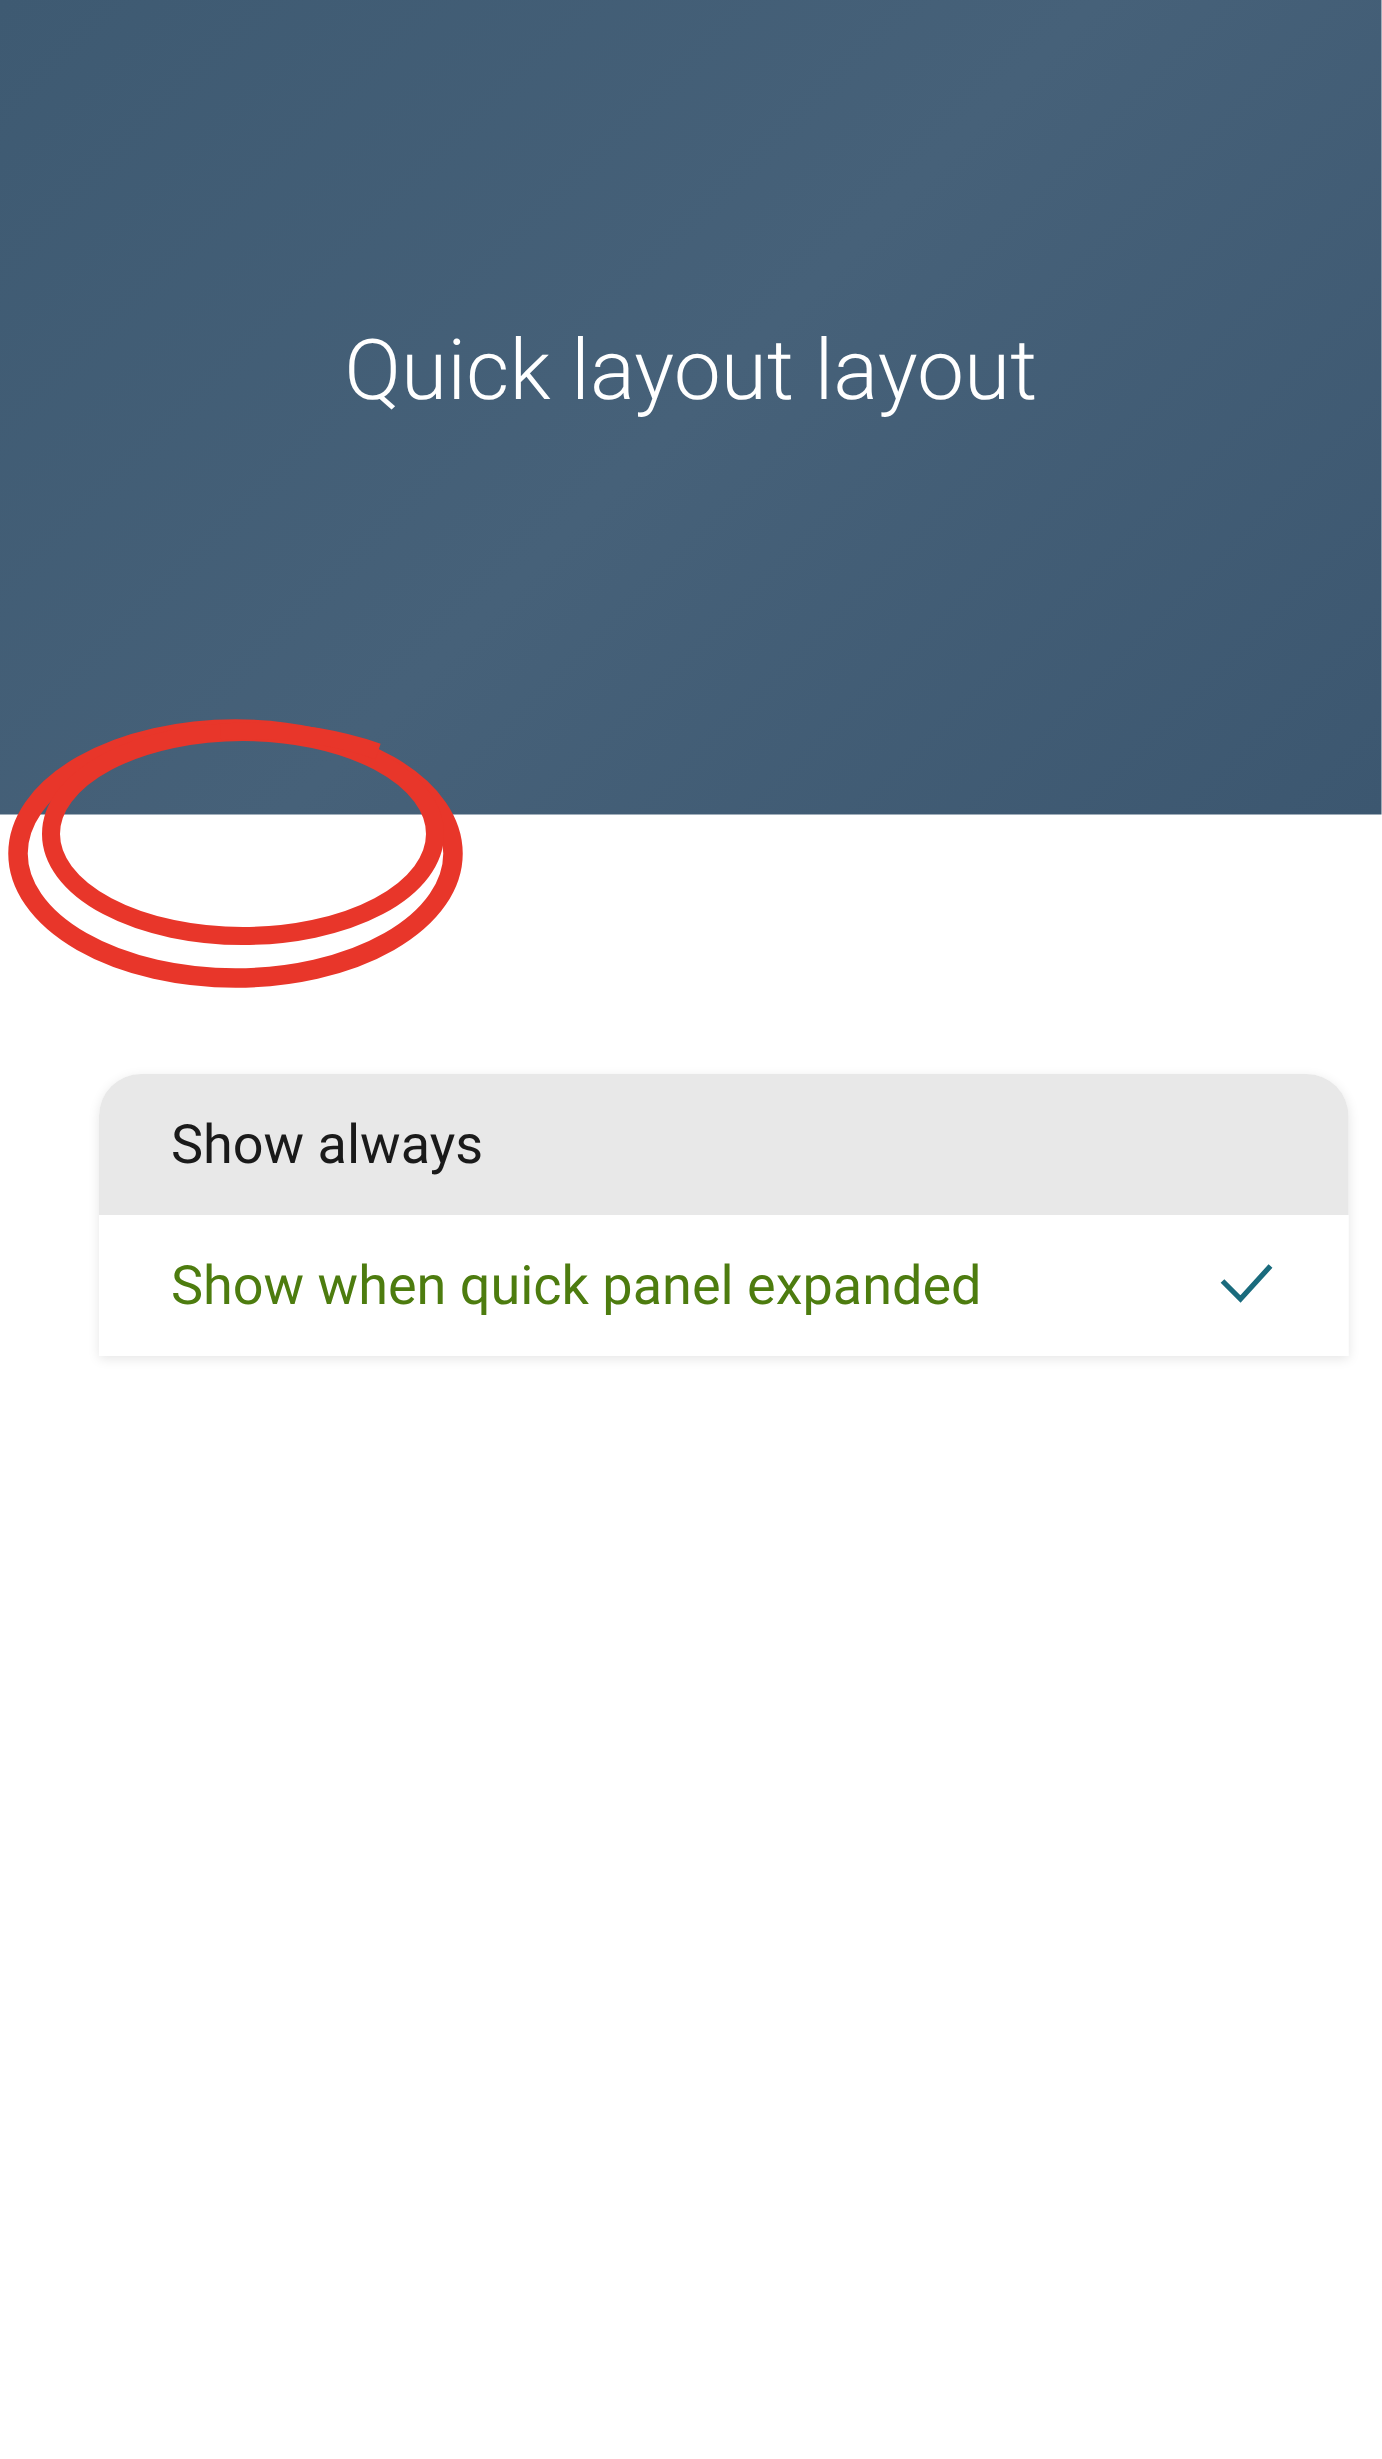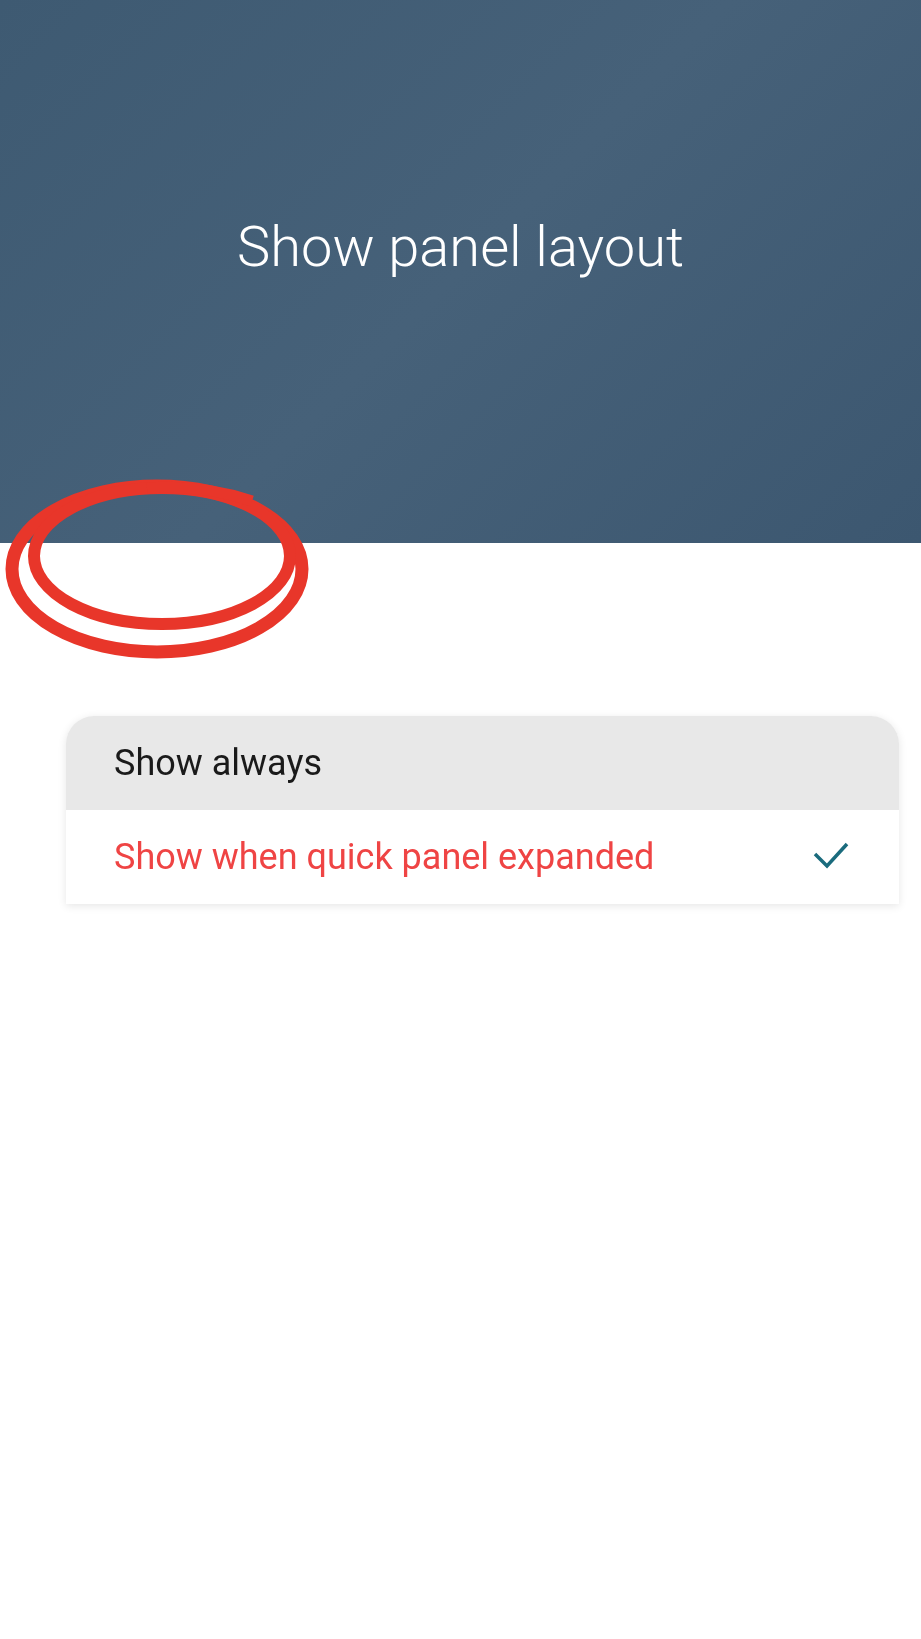--- a/index.html
+++ b/index.html
@@ -68,21 +68,21 @@
     .dropdown-option:last-child {
       background: #ffffff;
     }
     
     .option-text {
       font-size: 36px;
       color: #1a1a1a;
     }
     
     .option-text.selected {
-      color: #ef4444;
+      color: #4d7c0f;
     }
     
     .checkmark-icon {
       width: 40px;
       height: 30px;
     }
     
     .section-header {
       padding: 18px 48px 10px 48px;
       margin-top: 174px;
@@ -107,21 +107,21 @@
       width: 310px;
       height: 186px;
       pointer-events: none;
       z-index: 100;
     }
   </style>
 </head>
 <body>
 
 <div class="header">
-  <h1 class="header-title">Show panel layout</h1>
+  <h1 class="header-title">Quick layout layout</h1>
 </div>
 
 <div class="content">
   <div class="dropdown-menu">
     <div class="dropdown-option">
       <span class="option-text">Show always</span>
     </div>
     <div class="dropdown-option">
       <span class="option-text selected">Show when quick panel expanded</span>
       <span>

